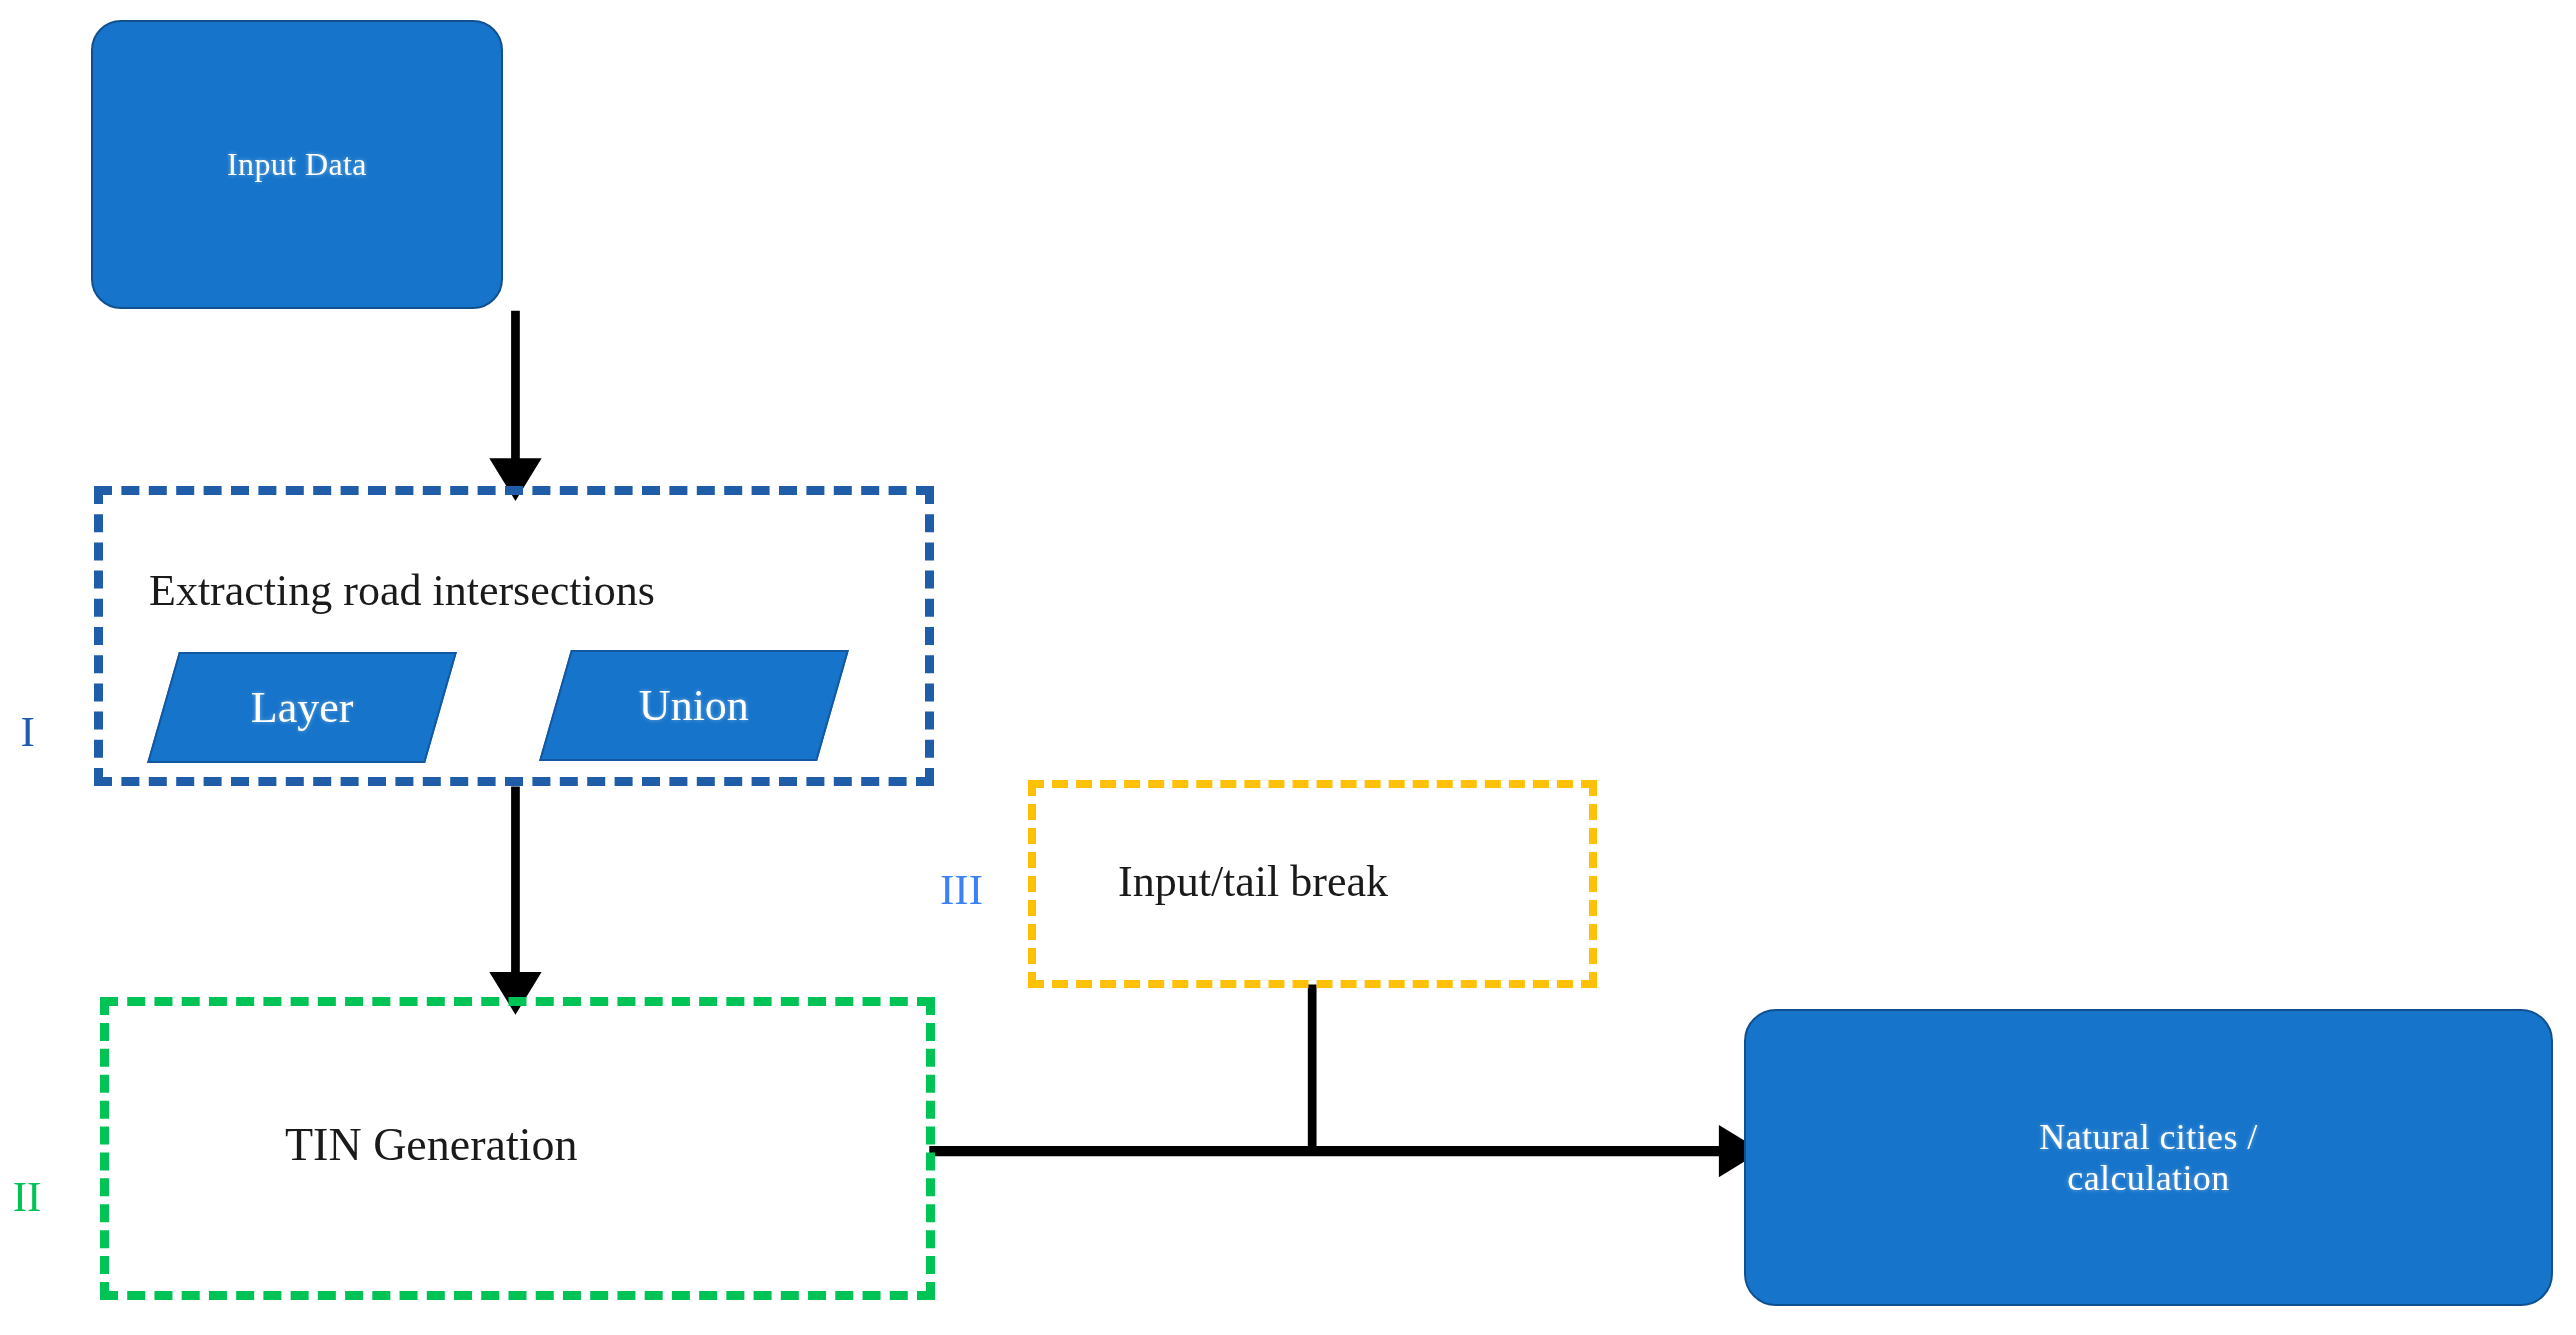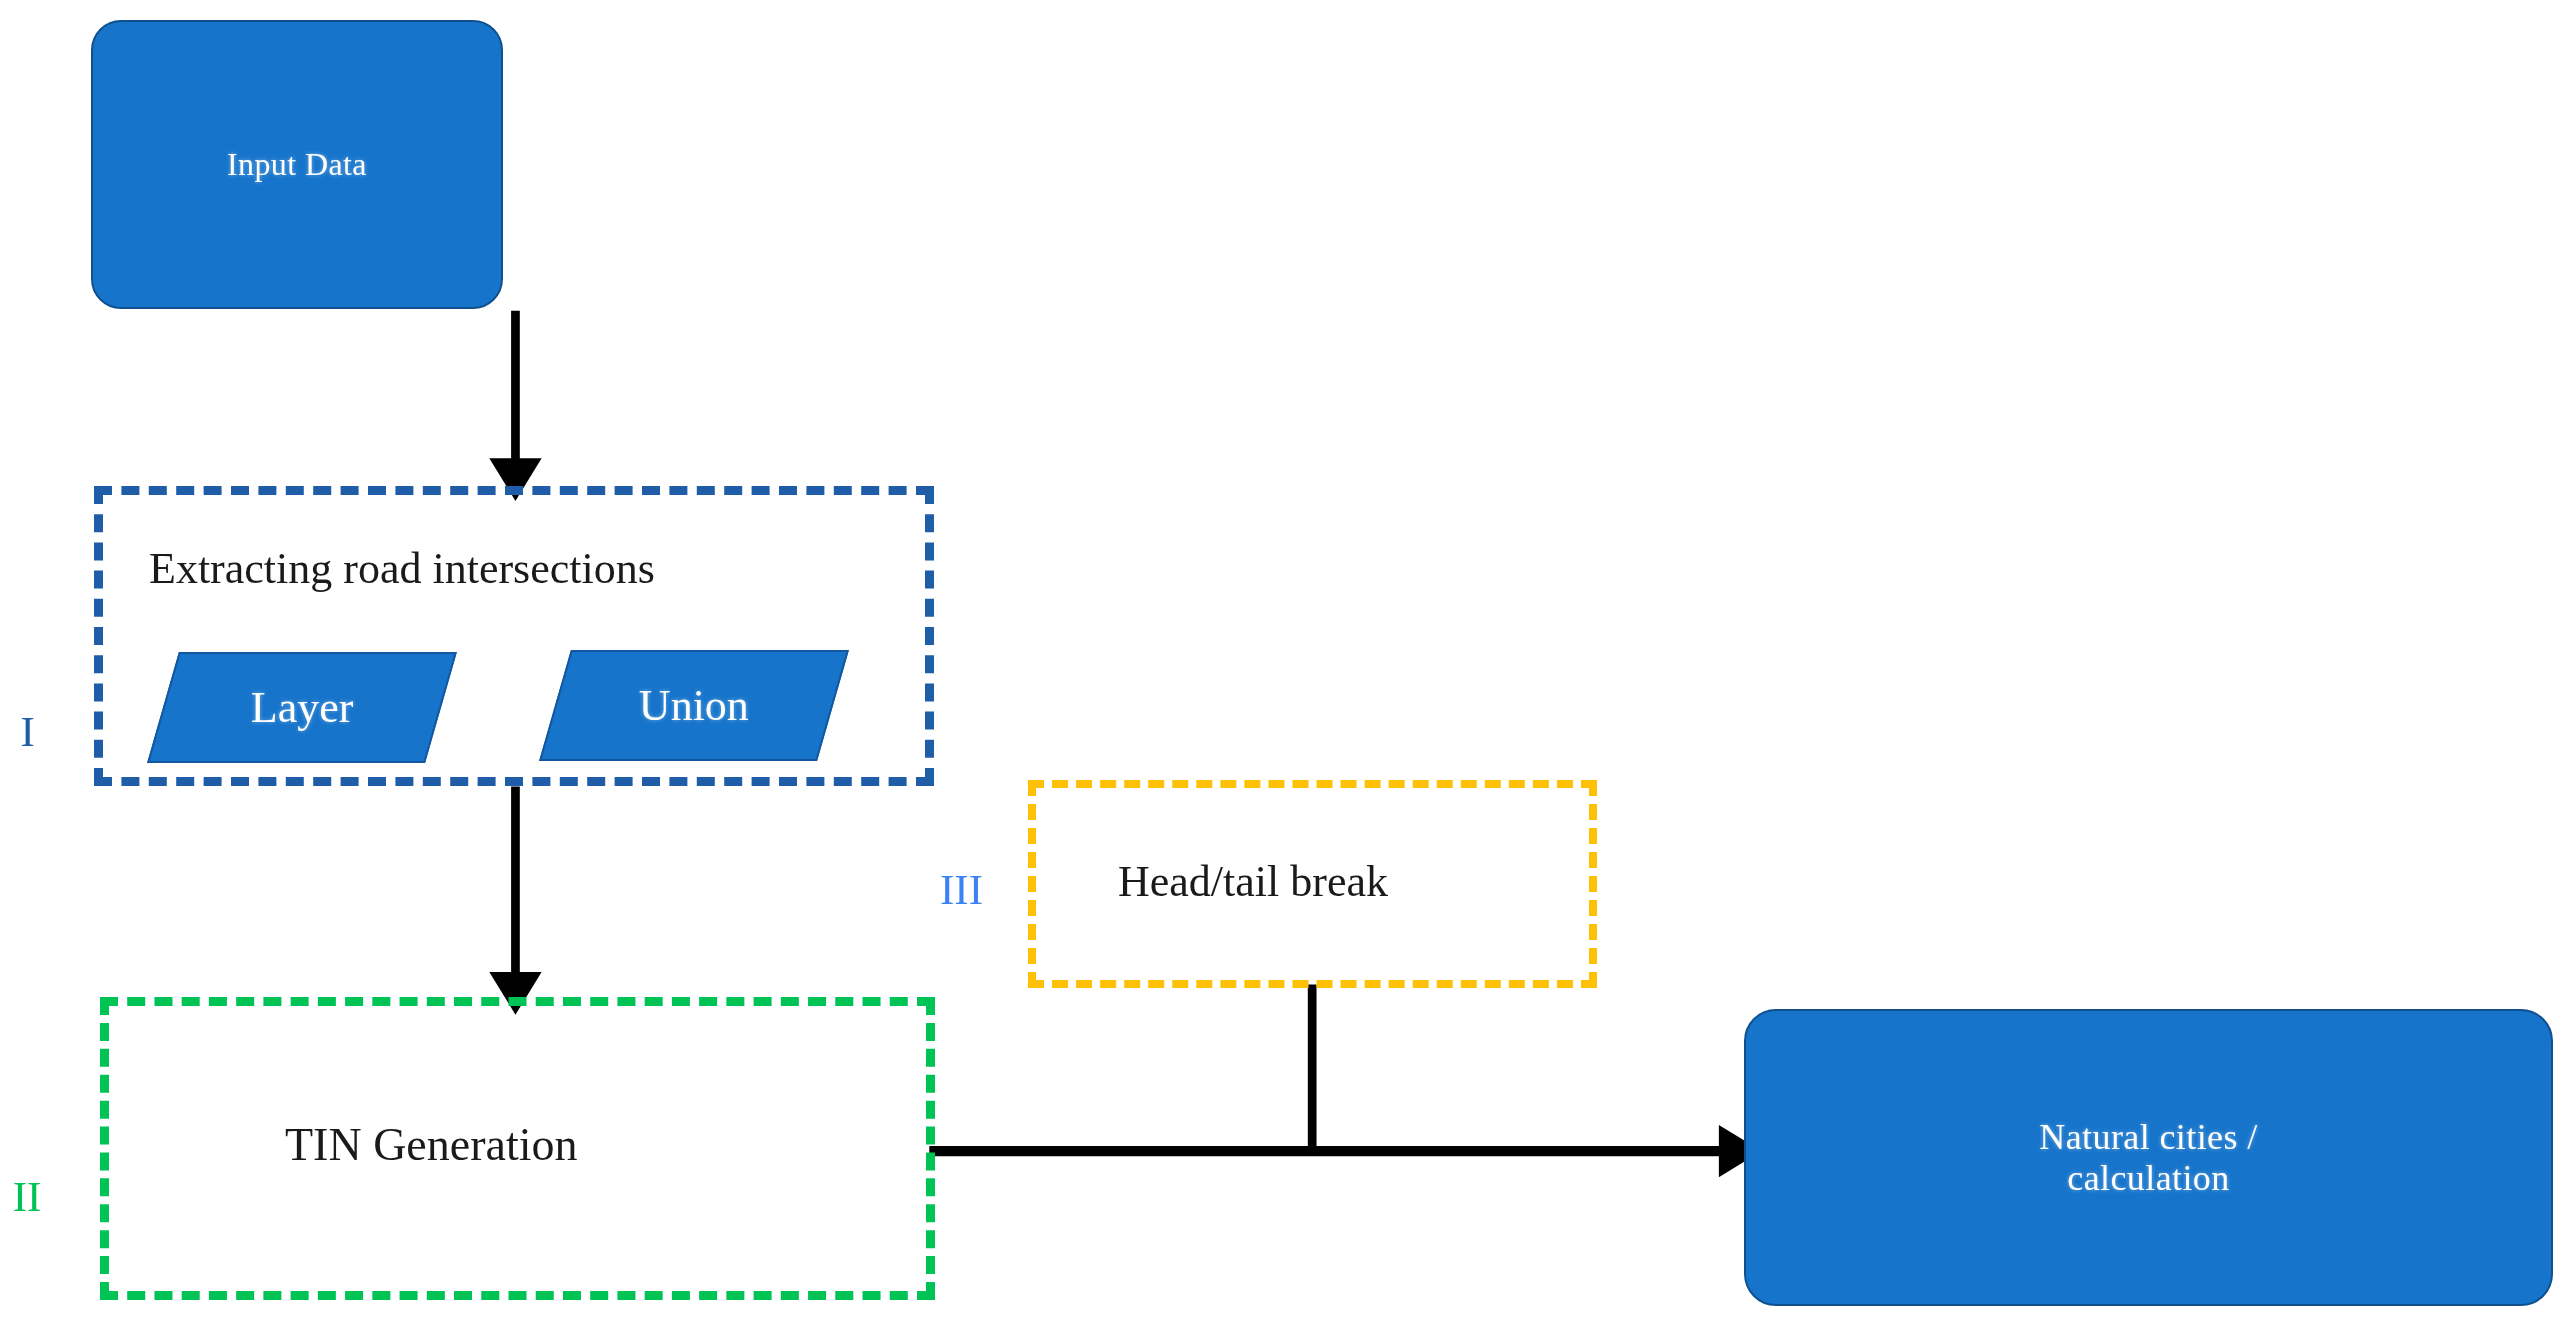--- a/index.html
+++ b/index.html
@@ -84,21 +84,21 @@
   }
 
   
   .region-caption {
     position: absolute;
     color: #1a1a1a;
     font-size: 44px;
     line-height: 1;
     white-space: nowrap;
   }
-  #region-1-caption { left: 149px; top: 547px; }
+  #region-1-caption { left: 149px; top: 569px; }
   #region-2-caption { left: 285px; top: 1122px; font-size: 46px; }
   #region-3-caption { left: 1118px; top: 860px; font-size: 44px; }
 
   
   .numeral {
     position: absolute;
     font-size: 43px;
     line-height: 1;
     white-space: nowrap;
   }
@@ -186,21 +186,21 @@
   </div>
   <div id="para-union" class="para">
     <span>Union</span>
   </div>
 
   <div id="region-2" class="region"></div>
   <div id="region-2-caption" class="region-caption">TIN Generation</div>
   <div id="numeral-2" class="numeral">II</div>
 
   <div id="region-3" class="region"></div>
-  <div id="region-3-caption" class="region-caption">Head/tail break</div>
+  <div id="region-3-caption" class="region-caption">Input/tail break</div>
   <div id="numeral-3" class="numeral">III</div>
 
   <div id="output-box" class="proc-box">
     <span class="line">Natural cities /</span>
     <span class="line">calculation</span>
   </div>
 
 </div>
 
 

